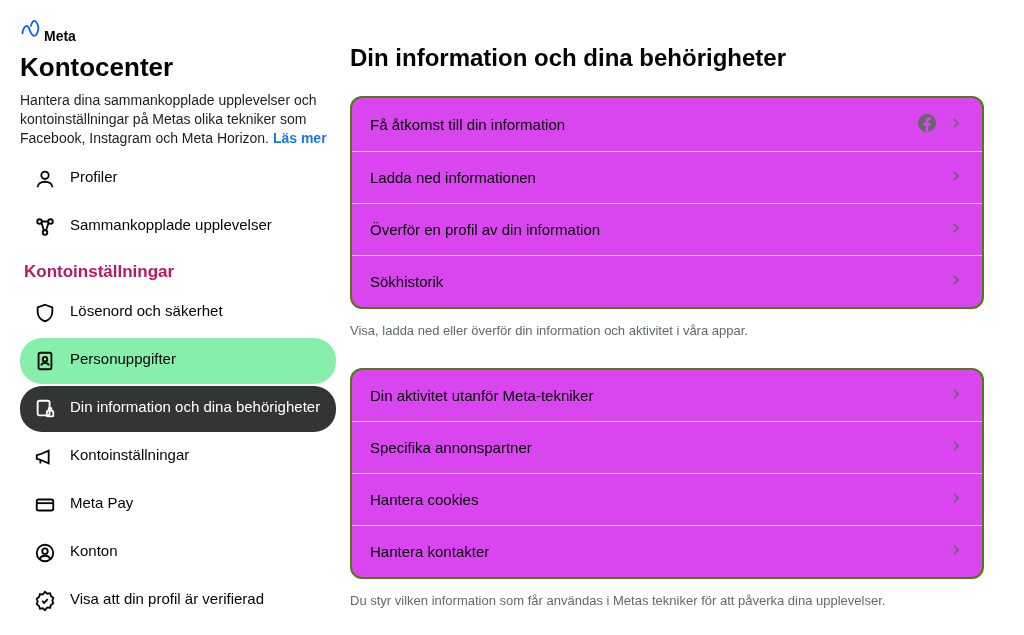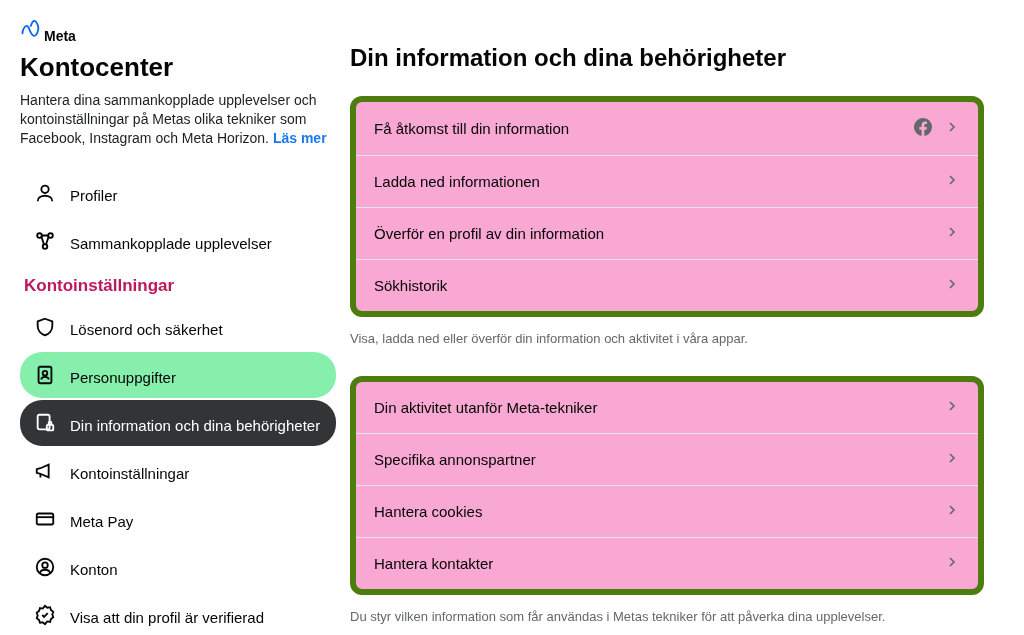--- a/index.html
+++ b/index.html
@@ -34,38 +34,38 @@
     .sidebar-title {
       font-size: 26px;
       font-weight: 700;
       margin-bottom: 8px;
       color: #050505;
     }
     .sidebar-desc {
       font-size: 14px;
       color: #1c1e21;
       line-height: 1.35;
-      margin-bottom: 22px;
+      margin-bottom: 8px;
     }
     .sidebar-desc a {
       color: #1877f2;
       font-weight: 600;
       text-decoration: none;
     }
 
     .nav-list { list-style: none; }
     .nav-section {
       font-size: 17px;
       font-weight: 700;
       color: #be185d;
       padding: 10px 4px 8px 4px;
     }
     .nav-item {
       display: flex;
-      align-items: flex-end;
+      align-items: flex-start;
       gap: 14px;
       padding: 12px 14px;
       border-radius: 22px;
       font-size: 15px;
       color: #050505;
       cursor: pointer;
       margin-bottom: 2px;
     }
     .nav-item .icon-wrap {
       width: 22px;
@@ -91,24 +91,24 @@
       flex: 1;
       padding: 44px 40px 20px 0;
     }
     .page-title {
       font-size: 24px;
       font-weight: 700;
       margin-bottom: 24px;
       color: #050505;
     }
     .card {
-      border: 6px solid #4d7c0f;
+      border: 2px solid #4d7c0f;
       border-radius: 12px;
       overflow: hidden;
-      background: #f9a8d4;
+      background: #d946ef;
     }
     .row {
       display: flex;
       align-items: center;
       justify-content: space-between;
       padding: 16px 18px;
       border-bottom: 1px solid #e4e6eb;
       cursor: pointer;
       font-size: 15px;
       font-weight: 500;

